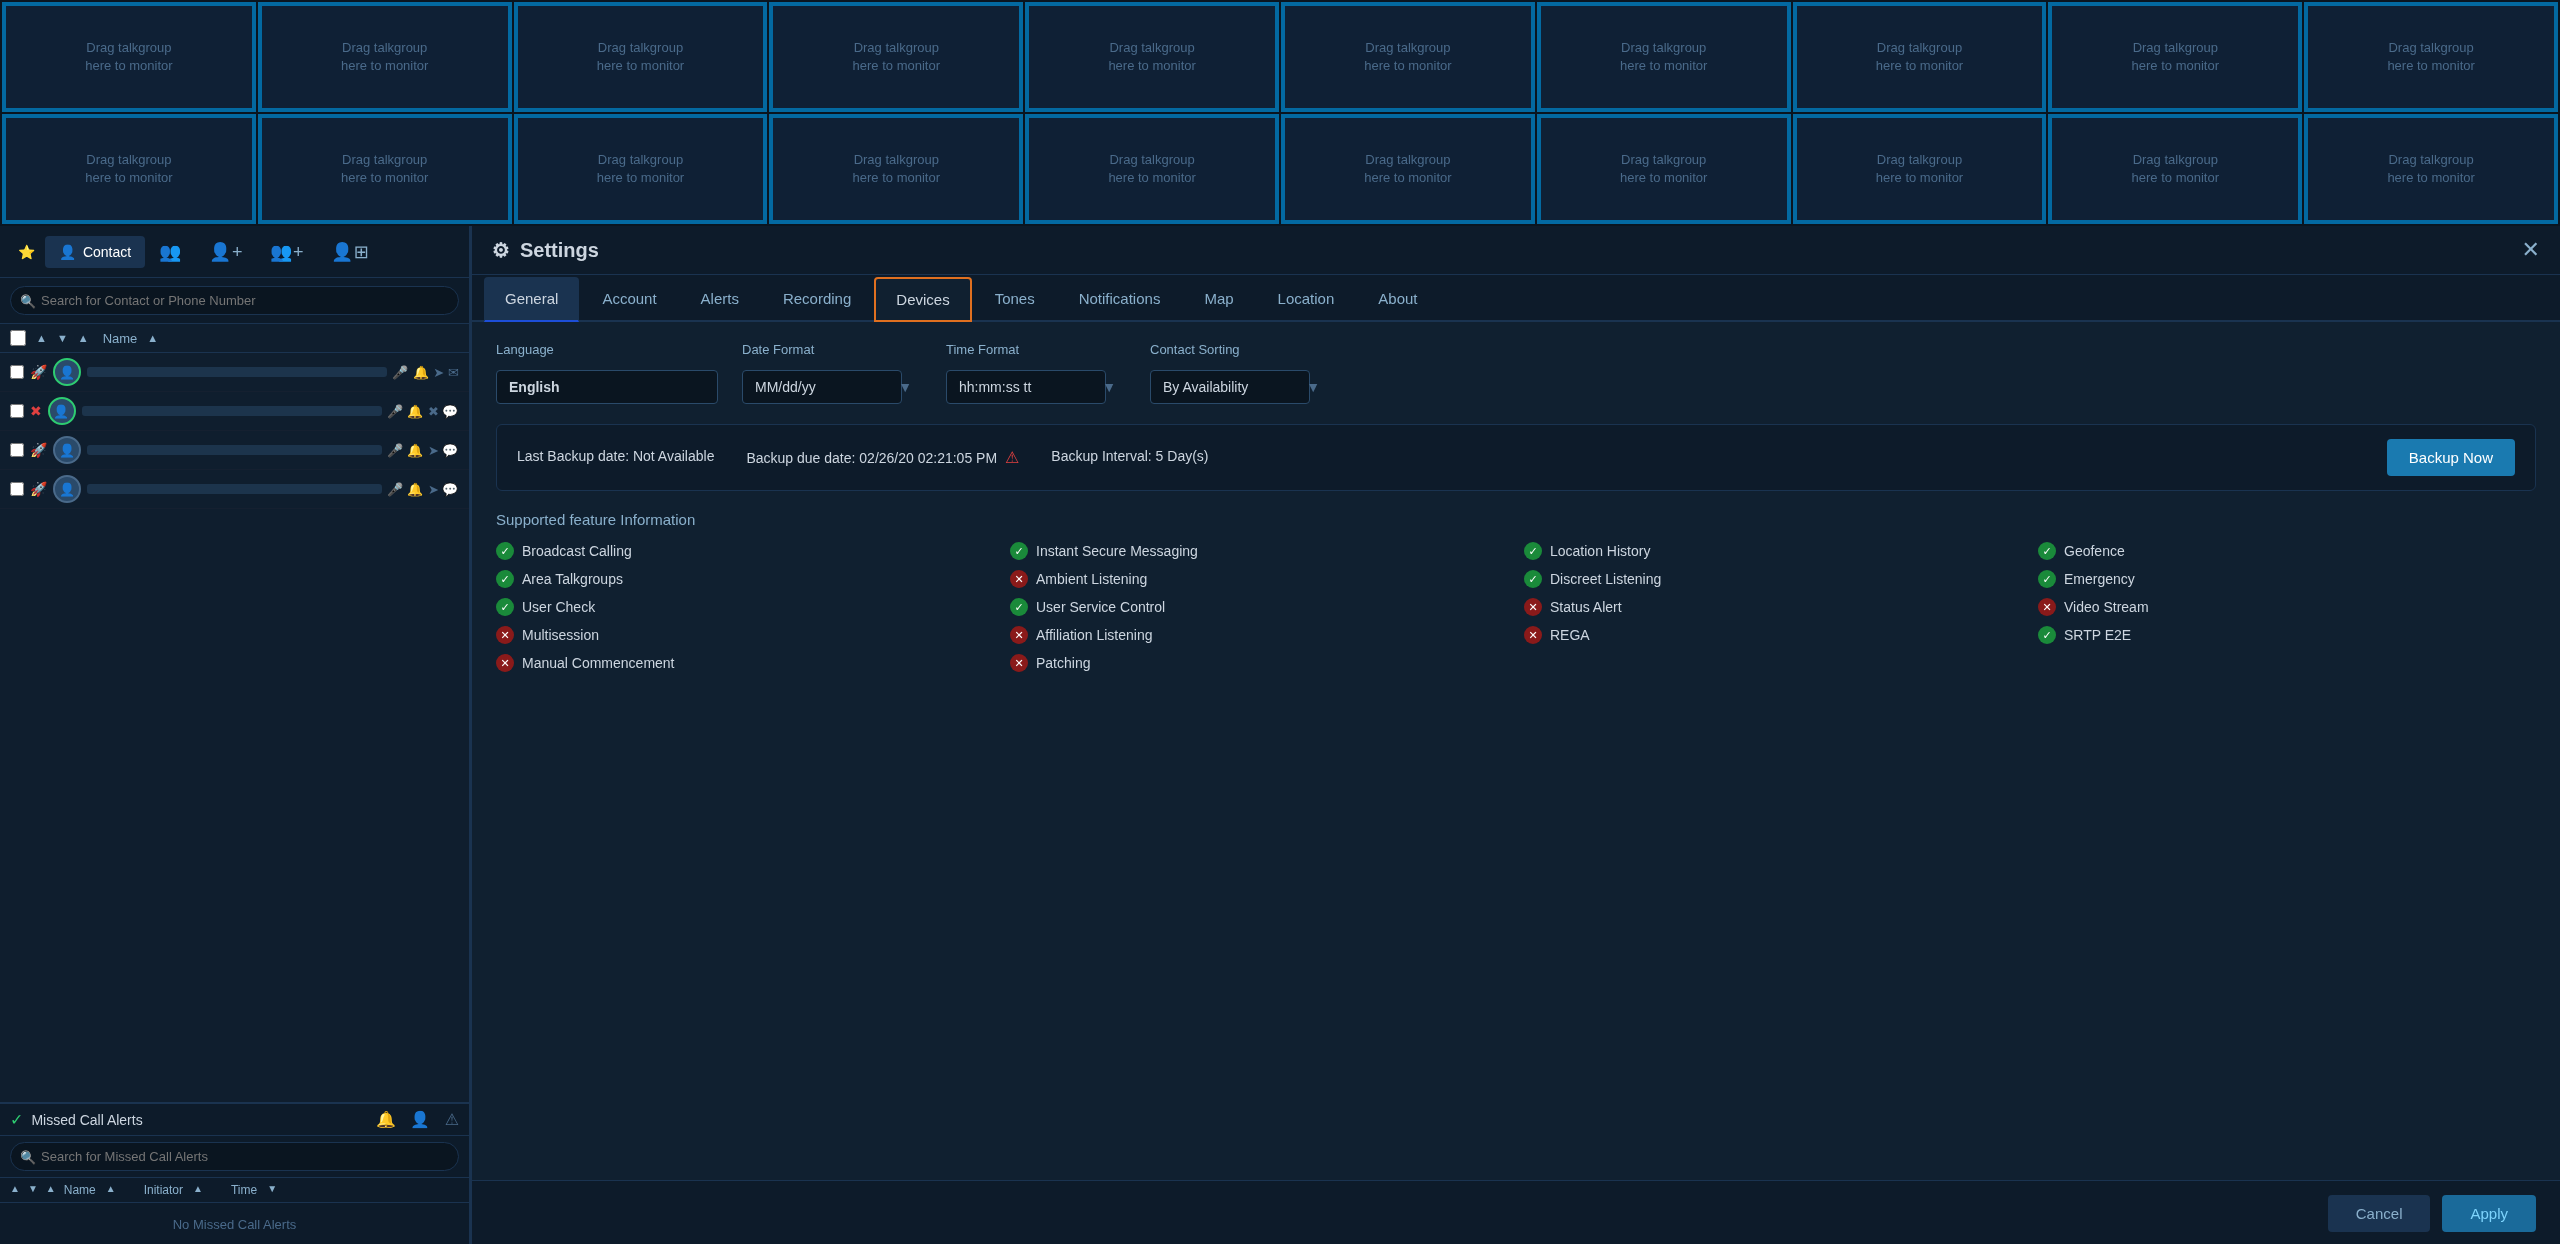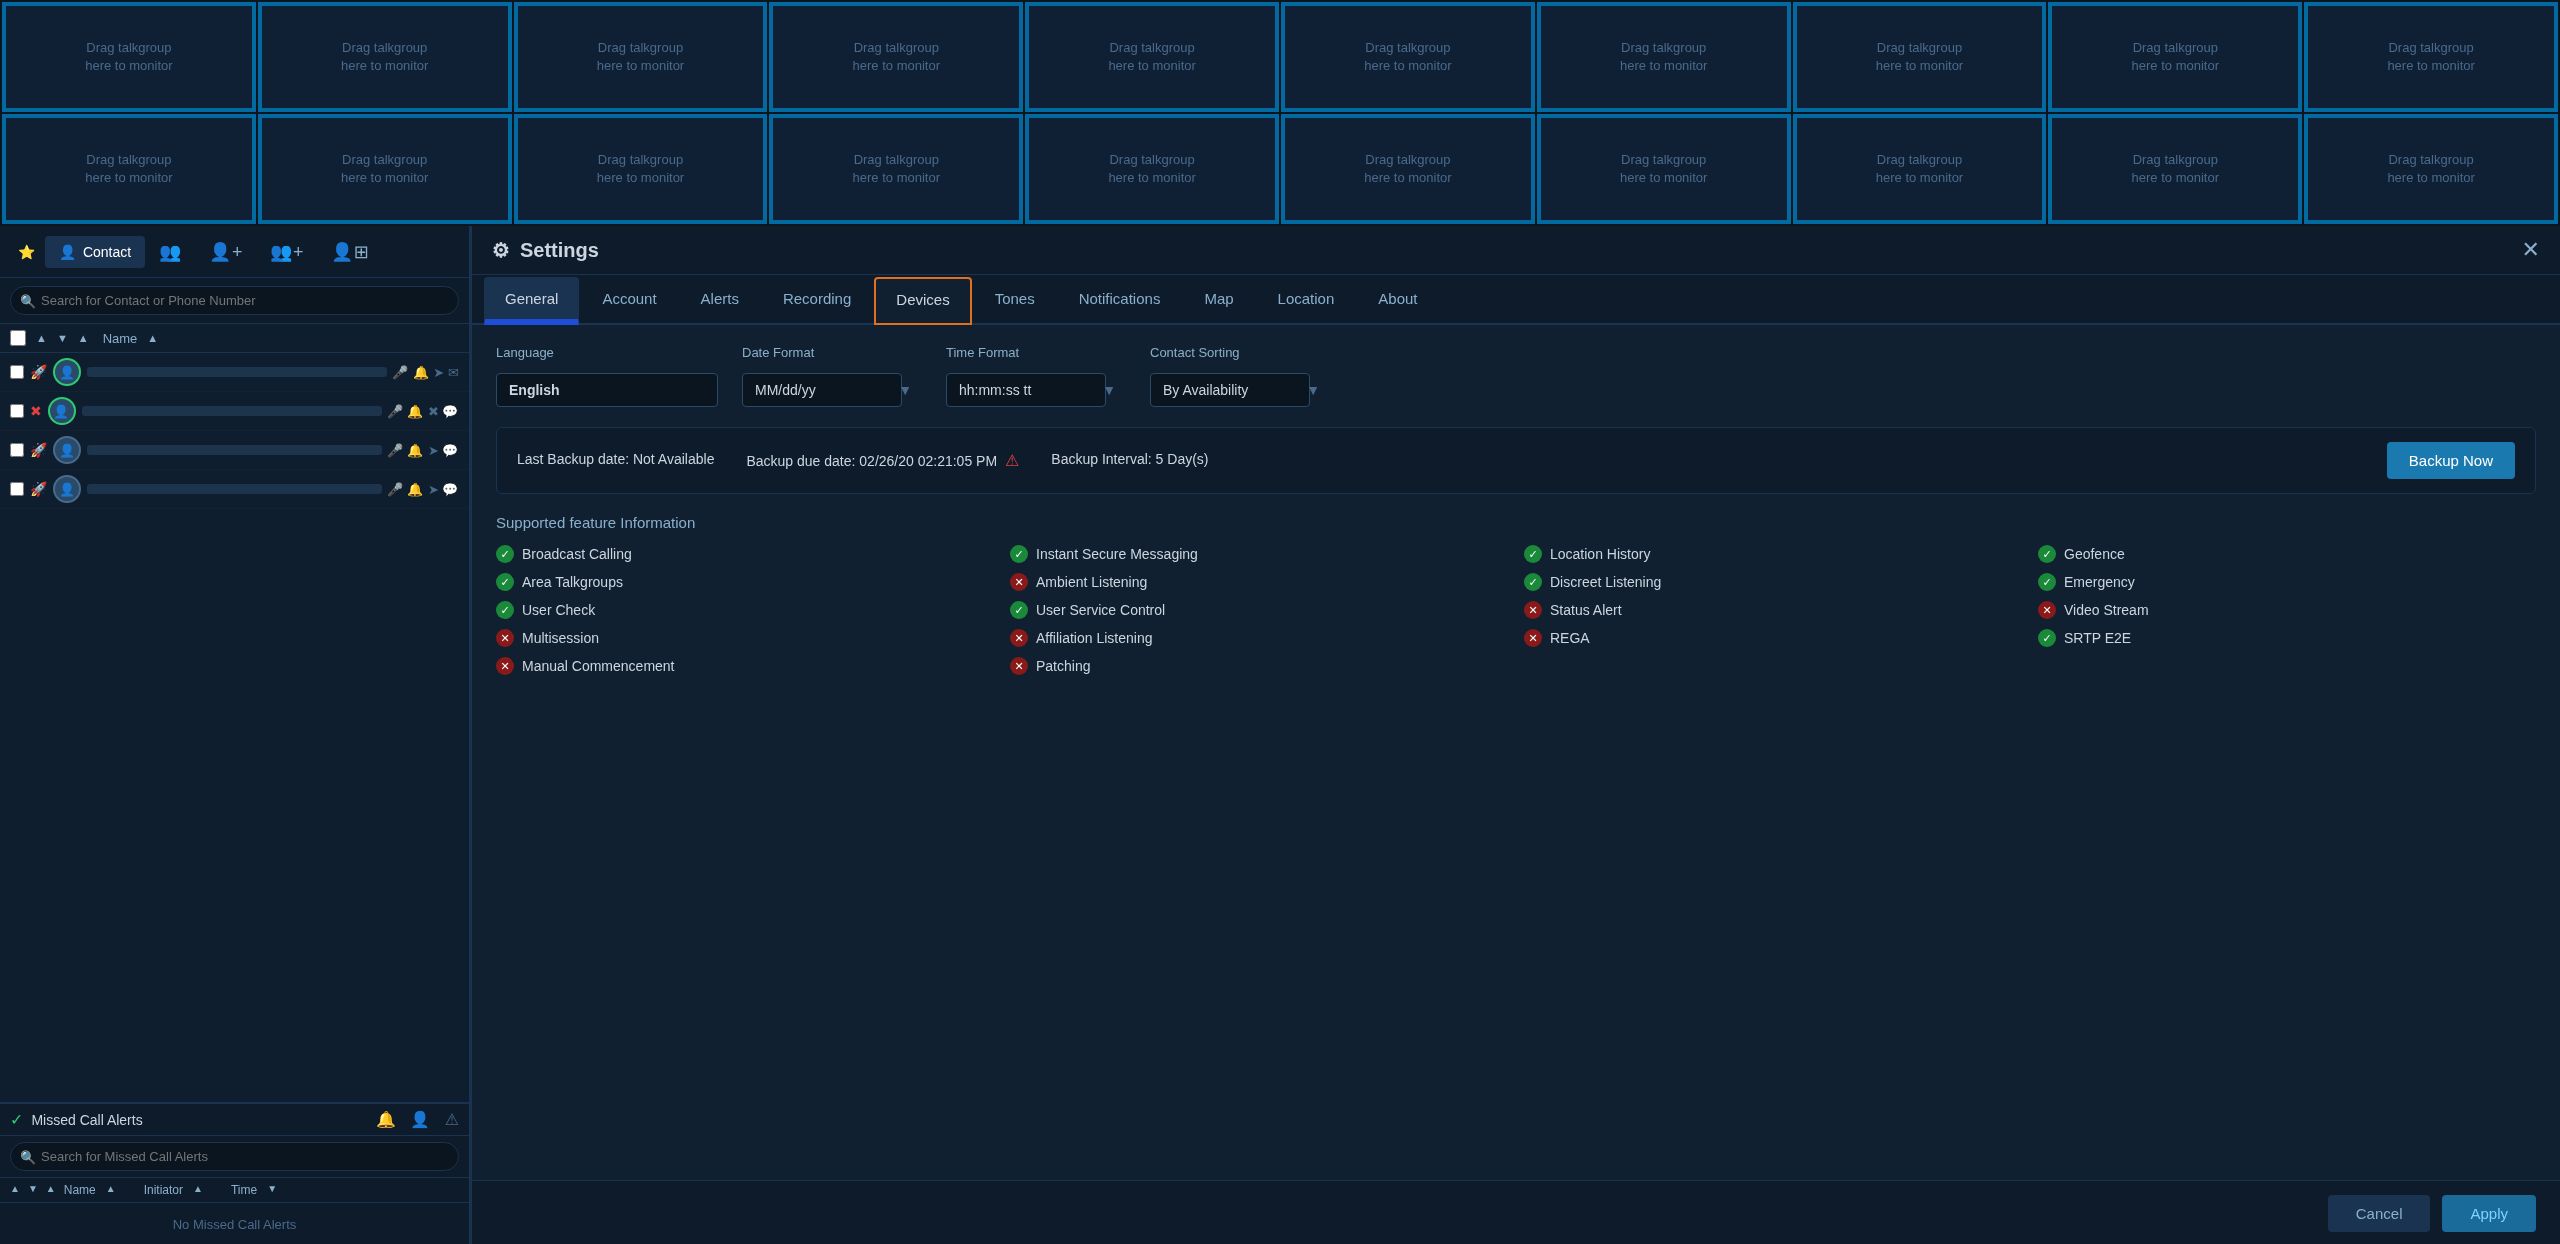--- a/index.html
+++ b/index.html
@@ -252,21 +252,21 @@
       cursor: pointer;
       font-size: 15px;
       border-radius: 4px 4px 0 0;
       border: 1px solid transparent;
       position: relative;
       top: 2px;
     }
     .settings-tab.active {
       color: #cdd6e0;
       background: #1a3350;
-      border-bottom: 6px solid #1d4ed8;
+      border-bottom: 2px solid #1d4ed8;
     }
     .settings-tab.highlighted {
       border: 2px solid #e07020 !important;
       color: #cdd6e0;
       background: #102030;
     }
 
     
     .settings-content {
       flex: 1;

